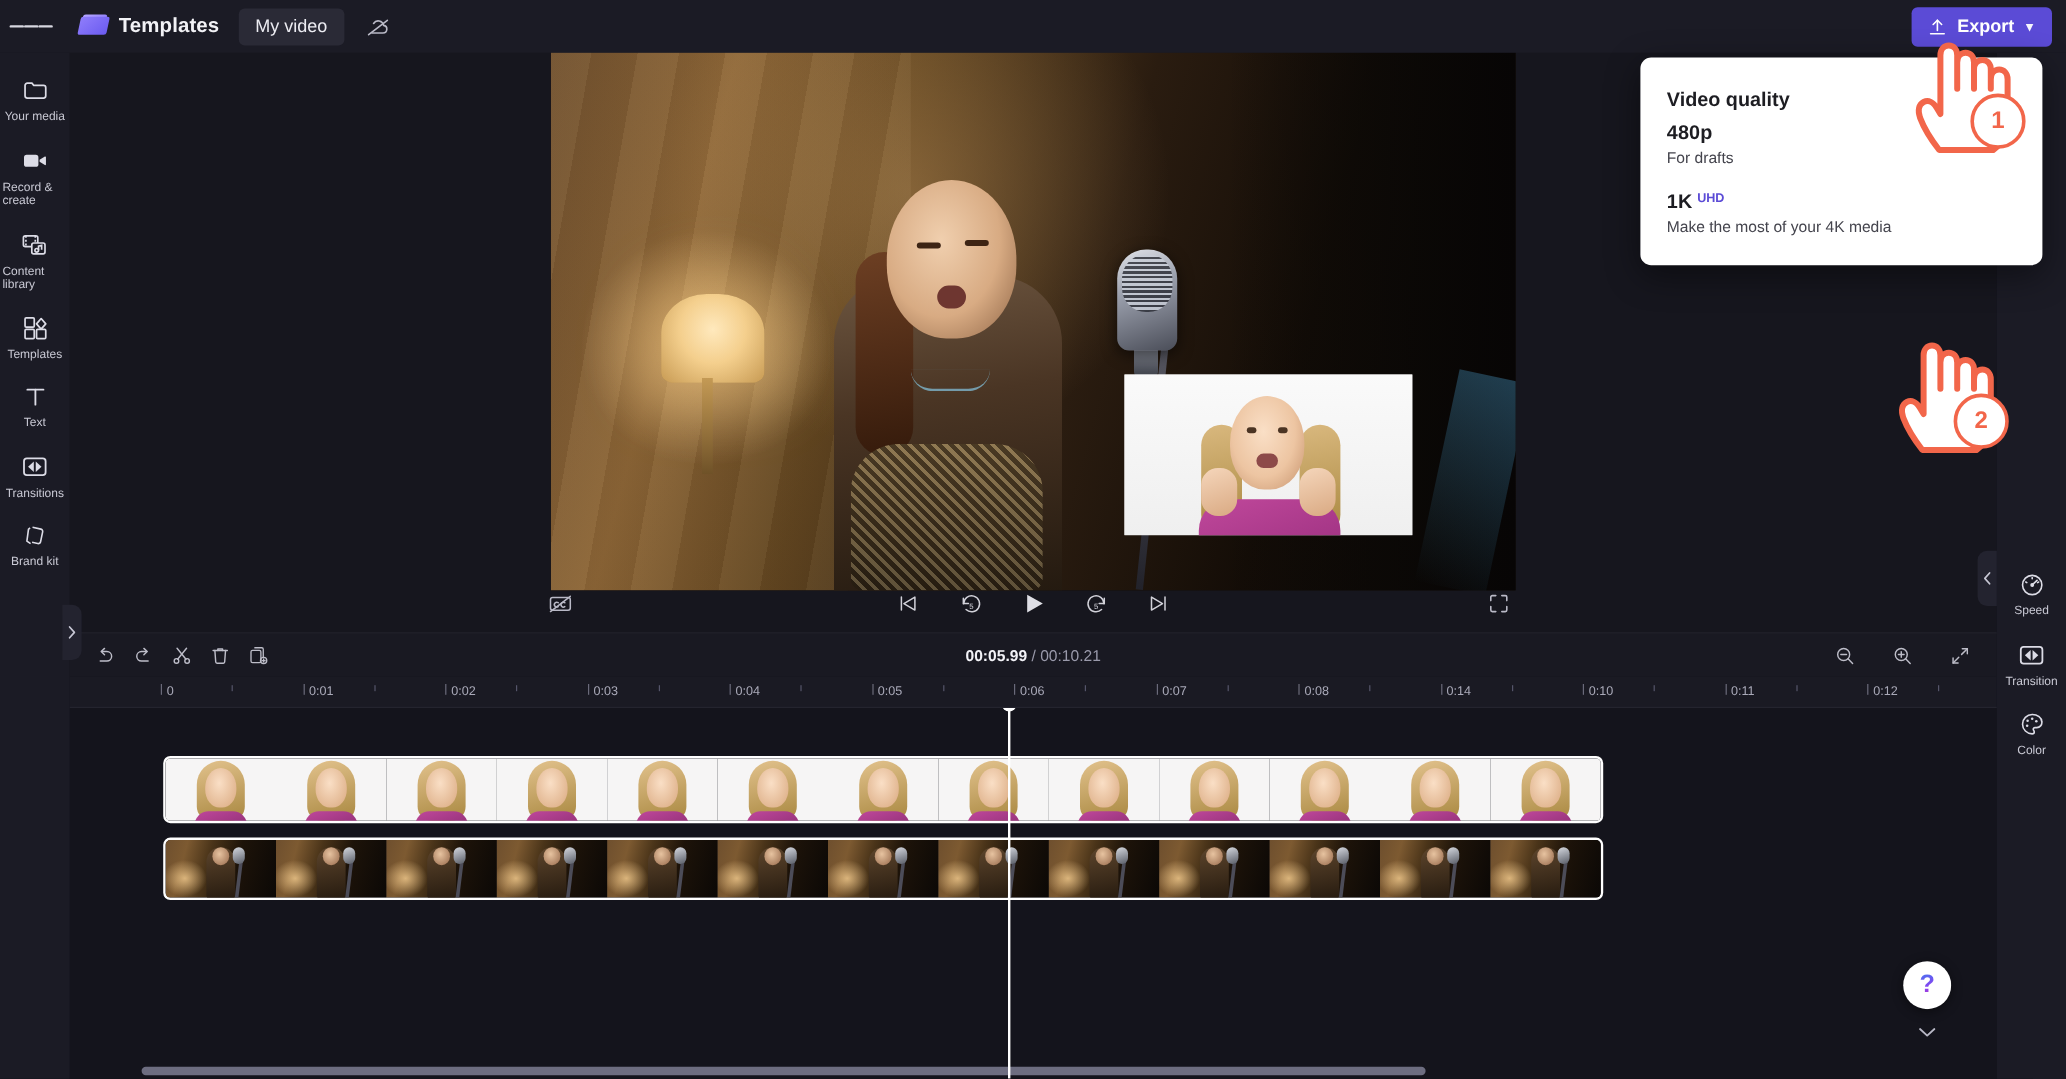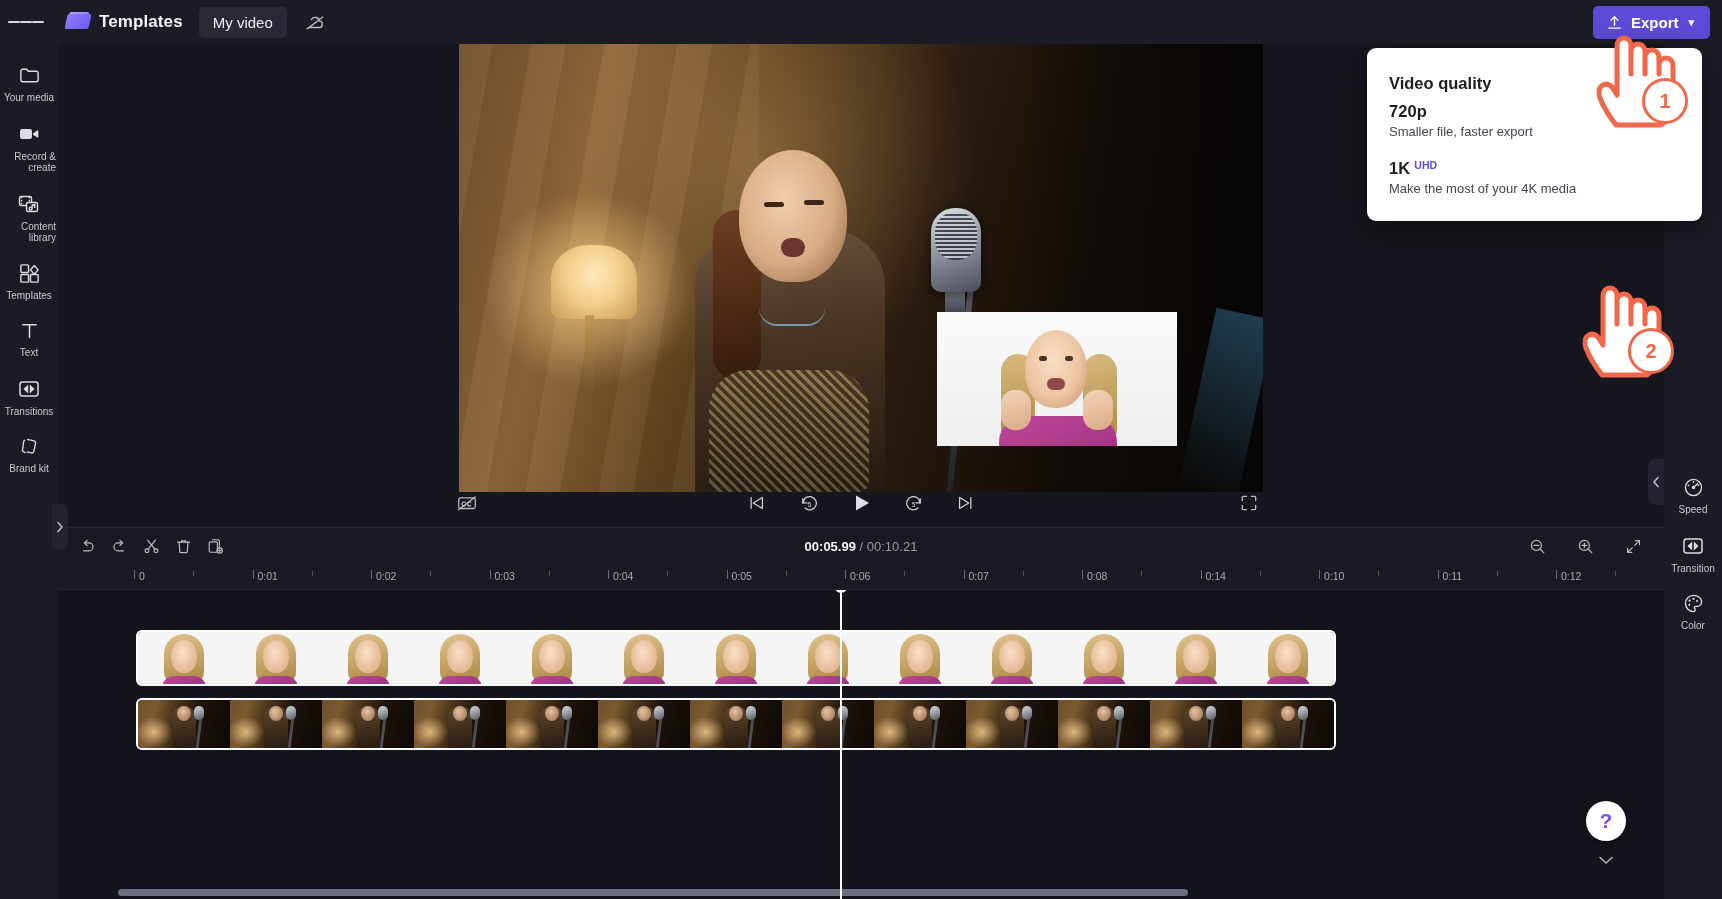--- a/index.html
+++ b/index.html
@@ -47,21 +47,21 @@
   
   .body { flex:1; display:flex; min-height:0; position:relative; }
 
   
   .rail {
     width:58px; flex:0 0 58px; background:#1b1b25;
     padding-top:10px; display:flex; flex-direction:column; align-items:center;
     position:relative; z-index:20;
   }
   .rail-item { width:58px; padding:10px 2px 8px; display:flex; flex-direction:column; align-items:center; gap:5px; cursor:pointer; }
-  .rail-label { font-size:10px; line-height:11.5px; color:#c9c9d4; text-align:right; }
+  .rail-label { font-size:10px; line-height:11.5px; color:#c9c9d4; text-align:left; }
   .rail-collapse {
     position:absolute; left:52px; top:460px; width:16px; height:46px;
     background:#23232f; border-radius:0 8px 8px 0;
     display:flex; align-items:center; justify-content:center; cursor:pointer; z-index:21;
   }
 
   
   .center { flex:1; display:flex; flex-direction:column; min-width:0; background:#16161e; }
   .stage { flex:1; display:flex; align-items:center; justify-content:center; position:relative; min-height:0; padding:8px 0 0; }
   .video-frame {
@@ -825,23 +825,23 @@
           <path d="M2 2.5L8 8l6-5.5"></path>
         </svg>
     </div>
   </div>
 
   <div class="dropdown">
     <div class="dd-title">Video quality</div>
     <div id="dd-options">
         <div class="dd-item">
           <div class="dd-item-top">
-            <span class="dd-item-name">720p</span>
-          </div>
-          <div class="dd-item-desc">Smaller file, faster export</div>
+            <span class="dd-item-name">480p</span>
+          </div>
+          <div class="dd-item-desc">For drafts</div>
         </div>
         <div class="dd-item">
           <div class="dd-item-top">
             <span class="dd-item-name">1K</span>
             <span class="dd-badge" style="color: rgb(91, 75, 214);">UHD</span>
           </div>
           <div class="dd-item-desc">Make the most of your 4K media</div>
         </div>
       </div>
   </div>

